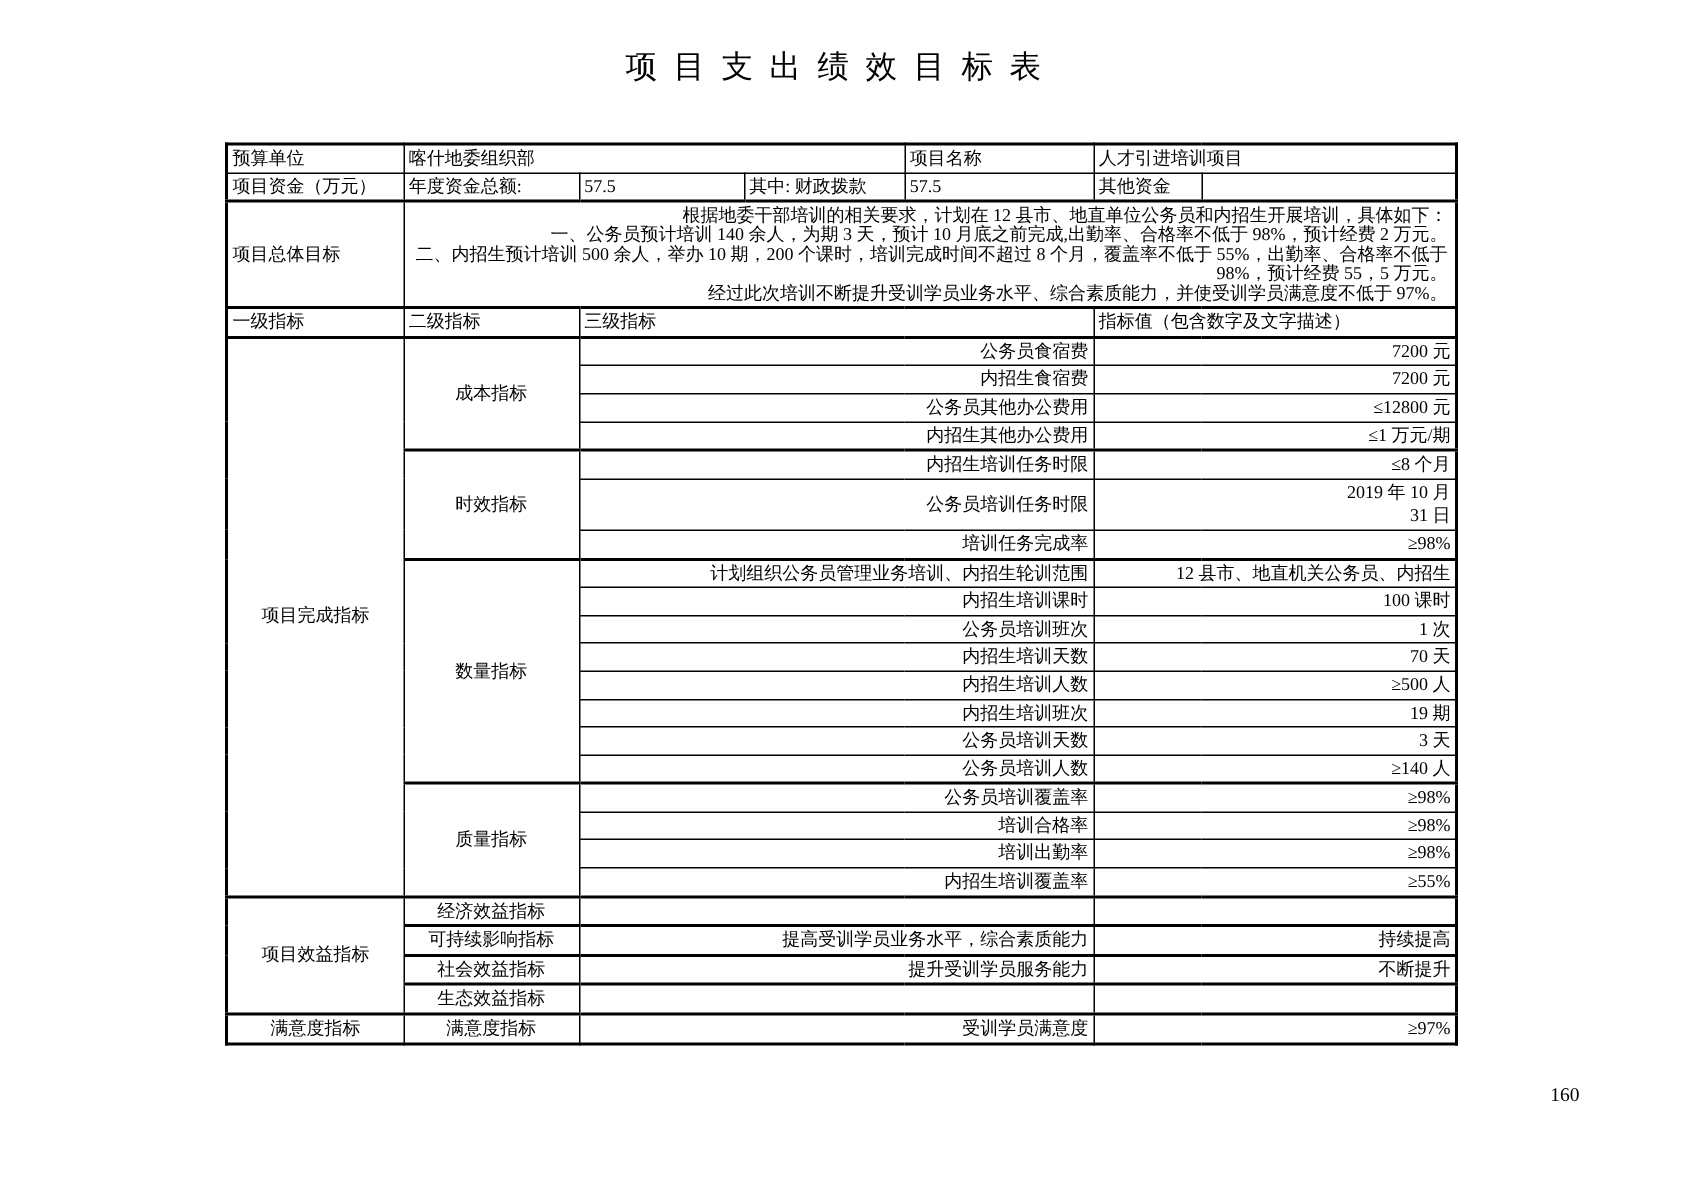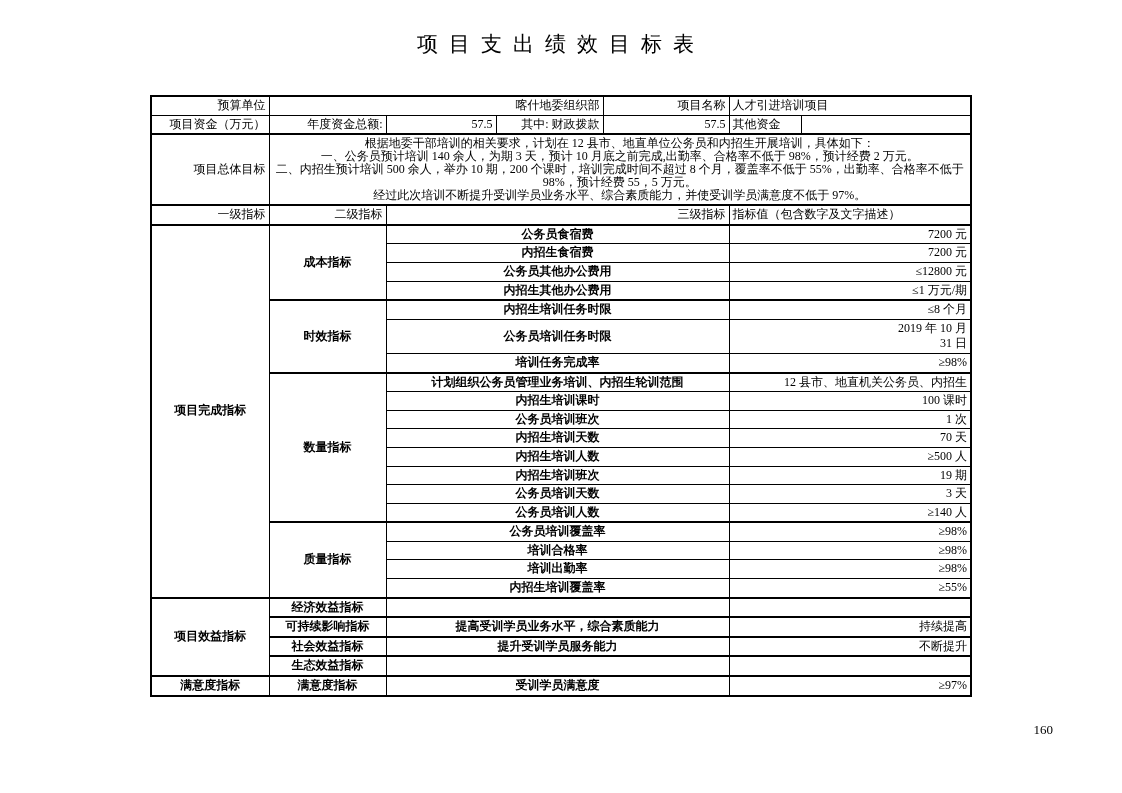--- a/index.html
+++ b/index.html
@@ -31,37 +31,37 @@
     border:2px solid #000;
   }
   .main-table td {
     border:1px solid #000;
     padding:1px 3px;
     line-height:1.3;
     vertical-align:middle;
     overflow:hidden;
   }
   .h17 td { height:17px; }
-  .center { text-align:right; }
+  .center { text-align:left; }
   .left   { text-align:left; }
   tr.thick-bottom td { border-bottom:2px solid #000; }
   tr.thick-top td    { border-top:2px solid #000; }
   td.goal-cell {
     padding:2px 5px;
     line-height:13px;
     text-align:left;
     vertical-align:middle;
   }
-  td.goal-cell div { text-align:center; }
+  td.goal-cell div { text-align:right; }
   tr.group-start td { border-top:2px solid #000; }
   tr.sub-start td   { border-top:2px solid #000; }
   tr.ind-row td { height:17px; }
   tr.ind-row.tall td { height:31px; }
-  td.c-l1, td.c-l2 { text-align:center;font-weight:bold; }
-  td.c-l3 { text-align:center;font-weight:bold; }
+  td.c-l1, td.c-l2 { text-align:center; }
+  td.c-l3 { text-align:right; }
   td.c-val { text-align:right; white-space:pre-line; }
   .page-num {
     position:absolute;
     top:722px; right:69px;
     font-size:13px;
   }
 </style>
 </head>
 <body>
 

